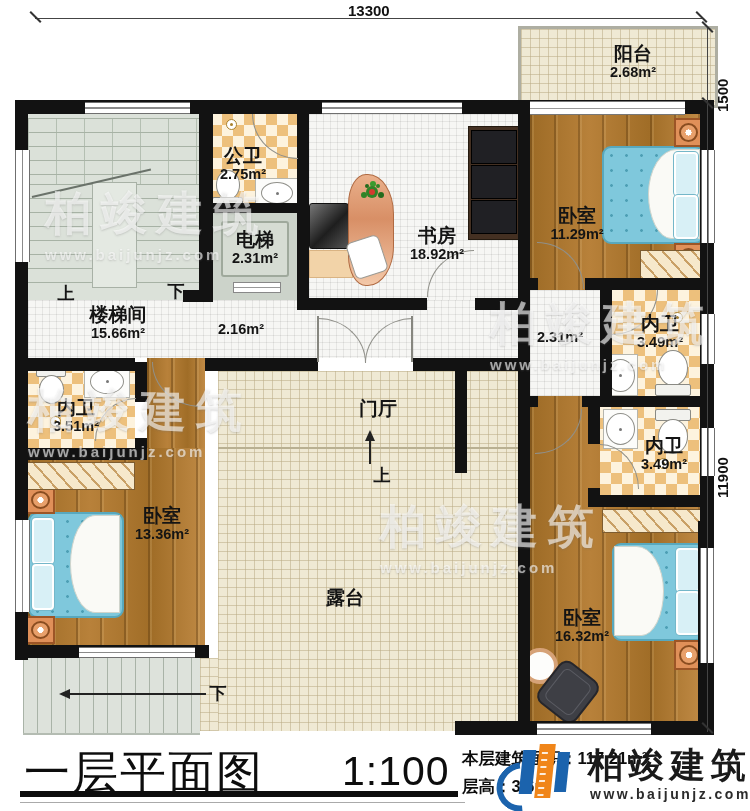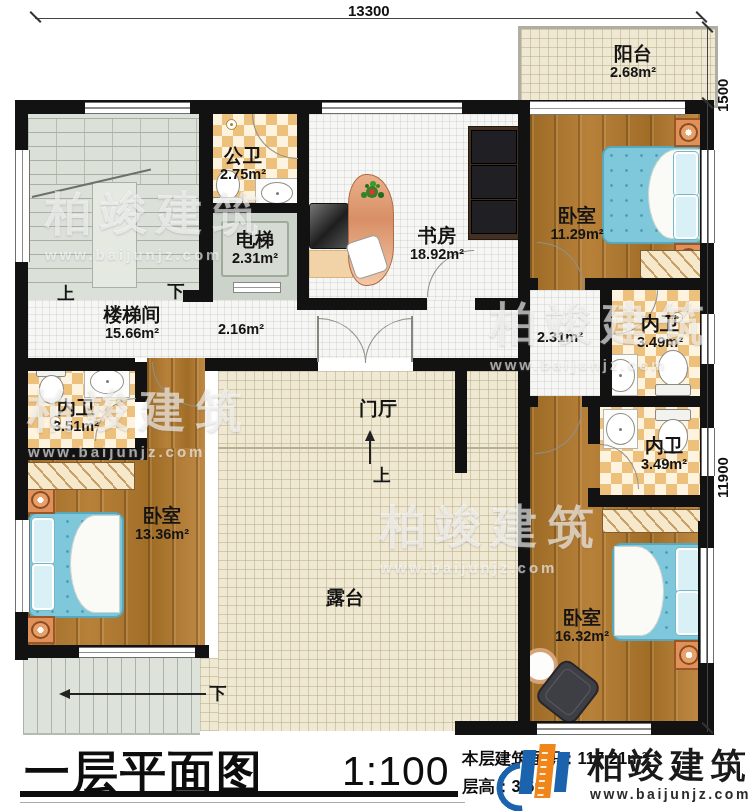--- a/index.html
+++ b/index.html
@@ -69,21 +69,21 @@
   
   .wm{position:absolute;color:rgba(255,255,255,.6);font-weight:bold;white-space:nowrap;text-shadow:0 1px 2px rgba(110,110,110,.28);pointer-events:none;}
   .wm .big{font-size:46px;letter-spacing:10px;}
   .wm .url{font-size:15px;letter-spacing:3px;margin-top:1px;}
   
   .dimline{position:absolute;background:#444;}
   .tick{position:absolute;width:15px;height:2px;background:#333;transform:rotate(45deg);}
   .dimtext{position:absolute;font-size:15px;font-weight:bold;color:#111;}
   .dimtextV{position:absolute;font-size:15px;font-weight:bold;color:#111;writing-mode:vertical-rl;transform:rotate(180deg);}
   
-  .tb-title{position:absolute;font-size:46px;font-weight:bold;letter-spacing:2px;color:#0d0d0d;}
+  .tb-title{position:absolute;font-size:46px;font-weight:normal;letter-spacing:2px;color:#0d0d0d;}
   .tb-scale{position:absolute;font-size:41px;font-weight:400;color:#0d0d0d;letter-spacing:1px;}
   .tb-line{position:absolute;font-size:16.5px;font-weight:bold;color:#0d0d0d;white-space:nowrap;}
   .tb-bar{position:absolute;background:#0d0d0d;}
   .tb-thin{position:absolute;background:#aaa;}
   .logo-name{position:absolute;font-size:35px;font-weight:bold;letter-spacing:6px;color:#1a1a1a;white-space:nowrap;}
   .logo-url{position:absolute;font-size:14px;font-weight:bold;letter-spacing:2.5px;color:#2b2b2b;white-space:nowrap;}
   .lg{position:absolute;}
 </style>
 </head>
 <body>
@@ -237,21 +237,21 @@
   <div class="arc arcTR" style="left:318px;top:318px;width:47px;height:44px;"></div>
   <div class="arc arcTL" style="left:365px;top:318px;width:47px;height:44px;"></div>
   <div class="leaf" style="left:317px;top:316px;width:2px;height:46px;"></div>
   <div class="leaf" style="left:411px;top:316px;width:2px;height:46px;"></div>
 
   <div class="arrow-stem" style="left:369px;top:440px;width:2px;height:24px;"></div>
   <div class="tri-up" style="left:365px;top:430px;"></div>
   <div class="arrow-stem" style="left:70px;top:693px;width:136px;height:2px;"></div>
   <div class="tri-left" style="left:59px;top:689px;"></div>
 
-  <div class="lbl" style="left:132px;top:305px;">
+  <div class="lbl" style="left:118px;top:305px;">
     <div class="n">楼梯间</div>
       <div class="a">15.66m²</div>
     </div>
   <div class="lbl" style="left:243px;top:146px;">
     <div class="n">公卫</div>
       <div class="a">2.75m²</div>
     </div>
   <div class="lbl" style="left:255px;top:230px;">
     <div class="n">电梯</div>
       <div class="a">2.31m²</div>

